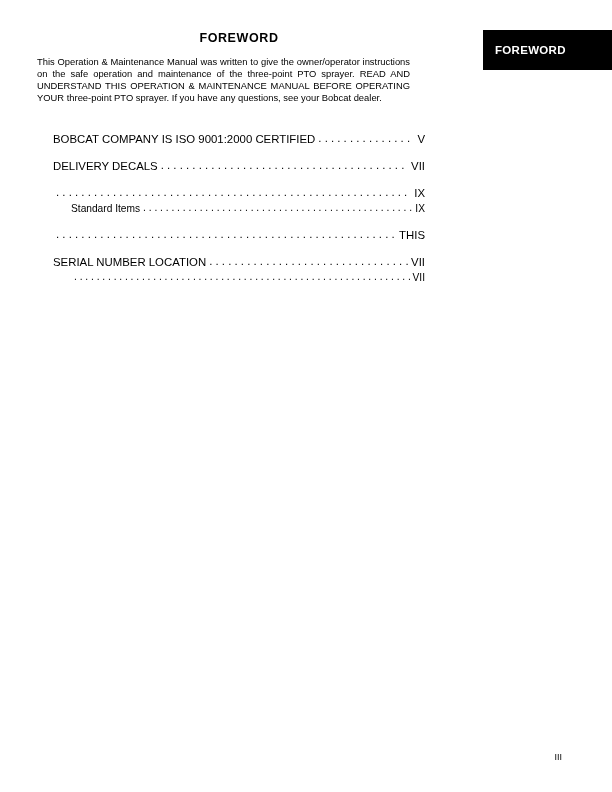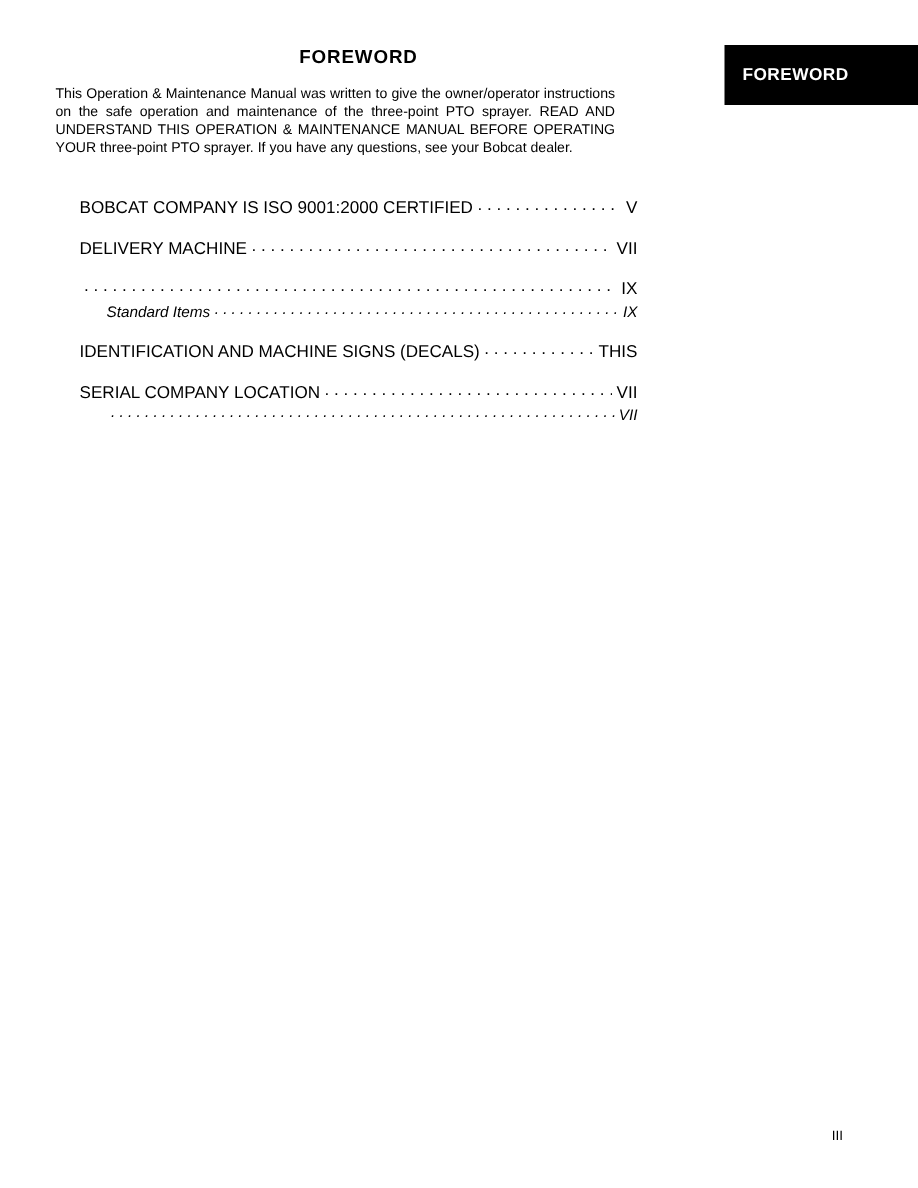--- a/index.html
+++ b/index.html
@@ -65,30 +65,29 @@
     position: absolute;
     top: 131px;
     left: 53px;
     width: 372px;
   }
   .toc-group {
     margin-bottom: 11px;
   }
   .toc-row {
     display: flex;
-    align-items: center;
+    align-items: flex-end;
     font-size: 11.4px;
     line-height: 16px;
     white-space: nowrap;
   }
   .toc-row.sub {
     font-size: 10.2px;
     padding-left: 18px;
     line-height: 15px;
-    font-style: italic;
   }
   .toc-title {
     flex: 0 0 auto;
   }
   .toc-leader {
     flex: 1 1 auto;
     overflow: hidden;
     margin: 0 3px 2px 3px;
     height: 11px;
     position: relative;
@@ -146,46 +145,45 @@
   <div class="toc" id="toc-container">
       <div class="toc-group">
         <div class="toc-row">
           <span class="toc-title">BOBCAT COMPANY IS ISO 9001:2000 CERTIFIED</span>
           <span class="toc-leader"></span>
           <span class="toc-page">V</span>
         </div>
       </div>
       <div class="toc-group">
         <div class="toc-row">
-          <span class="toc-title">DELIVERY MACHINE</span>
+          <span class="toc-title">DELIVERY DECALS</span>
           <span class="toc-leader"></span>
           <span class="toc-page">VII</span>
         </div>
       </div>
       <div class="toc-group">
         <div class="toc-row">
           <span class="toc-leader"></span>
           <span class="toc-page">IX</span>
         </div>
         <div class="toc-row sub">
           <span class="toc-title">Standard Items</span>
           <span class="toc-leader"></span>
           <span class="toc-page">IX</span>
         </div>
       </div>
       <div class="toc-group">
         <div class="toc-row">
-          <span class="toc-title">IDENTIFICATION AND MACHINE SIGNS (DECALS)</span>
           <span class="toc-leader"></span>
           <span class="toc-page">THIS</span>
         </div>
       </div>
       <div class="toc-group">
         <div class="toc-row">
-          <span class="toc-title">SERIAL COMPANY LOCATION</span>
+          <span class="toc-title">SERIAL NUMBER LOCATION</span>
           <span class="toc-leader"></span>
           <span class="toc-page">VII</span>
         </div>
         <div class="toc-row sub">
           <span class="toc-leader"></span>
           <span class="toc-page">VII</span>
         </div>
       </div>
     </div>
 

